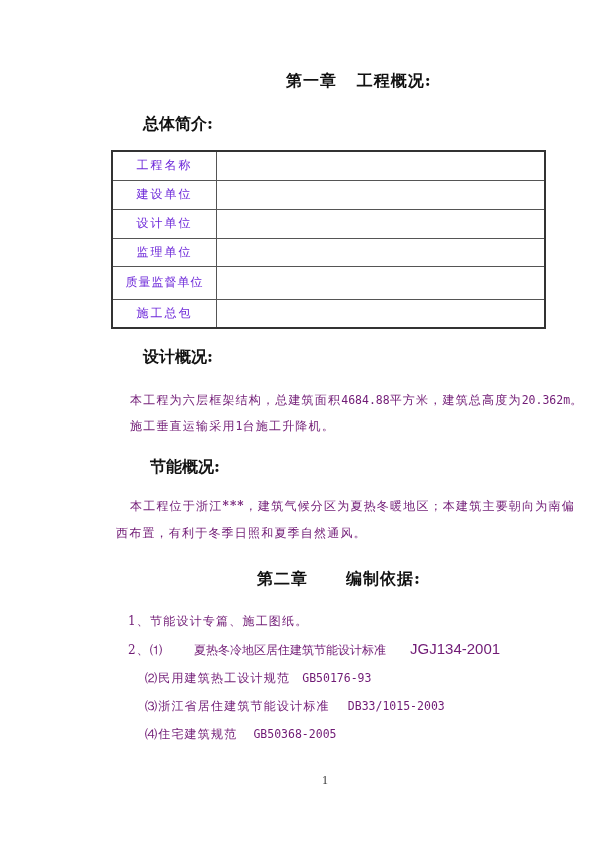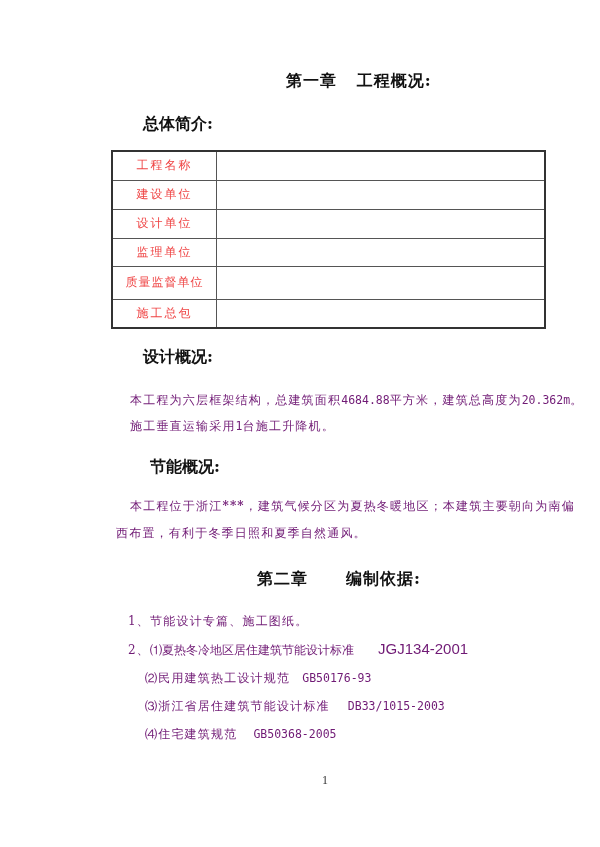--- a/index.html
+++ b/index.html
@@ -7,21 +7,21 @@
            font-family: "DejaVu Serif", "Liberation Serif", serif; color: #222; }
     .abs { position: absolute; white-space: nowrap; }
     .chapter { font-weight: bold; font-size: 16px; color: #111; letter-spacing: 1px; }
     .section { font-weight: bold; font-size: 16px; color: #111; }
     .body { font-size: 12px; color: #701a75; letter-spacing: 1.2px; }
     .mono { font-family: "DejaVu Sans Mono", "Liberation Mono", monospace; font-size: 11.5px; letter-spacing: 0; }
     .roman { font-family: Liberation Sans, sans-serif; font-size: 15px; letter-spacing: 0; }
 
     table.info { position: absolute; left: 111px; top: 150px; width: 435px;
                  border-collapse: collapse; border: 2px solid #333; }
-    table.info td { border: 1px solid #555; padding: 0; font-size: 12px; color: #ef4444; letter-spacing: 2px; }
+    table.info td { border: 1px solid #555; padding: 0; font-size: 12px; color: #6d28d9; letter-spacing: 2px; }
     table.info td.label { width: 103px; text-align: center; }
     .pagenum { font-family: "Liberation Serif", serif; font-size: 12px; color: #333; }
   </style>
 </head>
 <body>
 
 <div class="abs chapter" style="left:272px; top:71px;margin-left:14px;">
   <span>第一章</span>&nbsp;&nbsp;&nbsp;<span>工程概况:</span>
 </div>
 
@@ -72,21 +72,21 @@
 </div>
 <div class="abs body" style="left:116px; top:525px;">西布置，有利于冬季日照和夏季自然通风。</div>
 
 <div class="abs chapter" style="left:257px; top:569px;">
   <span>第二章</span><span style="display:inline-block; width:38px;"></span><span>编制依据:</span>
 </div>
 
 <div class="abs body" style="left:128px; top:613px;">1、节能设计专篇、施工图纸。</div>
 
 <div class="abs body" style="left:128px; top:640px;">
-  <span>2、</span><span style="letter-spacing:0;">⑴</span><span style="letter-spacing:0;">夏热冬冷地区居住建筑节能设计标准</span><span style="display:inline-block; width:24px;"></span><span class="roman">JGJ134-2001</span>
+  <span>2、</span><span style="letter-spacing:0;">⑴</span><span style="letter-spacing:0;margin-left:32px;">夏热冬冷地区居住建筑节能设计标准</span><span style="display:inline-block; width:24px;"></span><span class="roman">JGJ134-2001</span>
 </div>
 
 <div class="abs body" style="left:145px; top:670px;">
   <span>⑵</span><span>民用建筑热工设计规范</span><span style="display:inline-block; width:12px;"></span><span class="mono">GB50176-93</span>
 </div>
 
 <div class="abs body" style="left:145px; top:698px;">
   <span>⑶</span><span>浙江省居住建筑节能设计标准</span><span style="display:inline-block; width:18px;"></span><span class="mono">DB33/1015-2003</span>
 </div>
 

